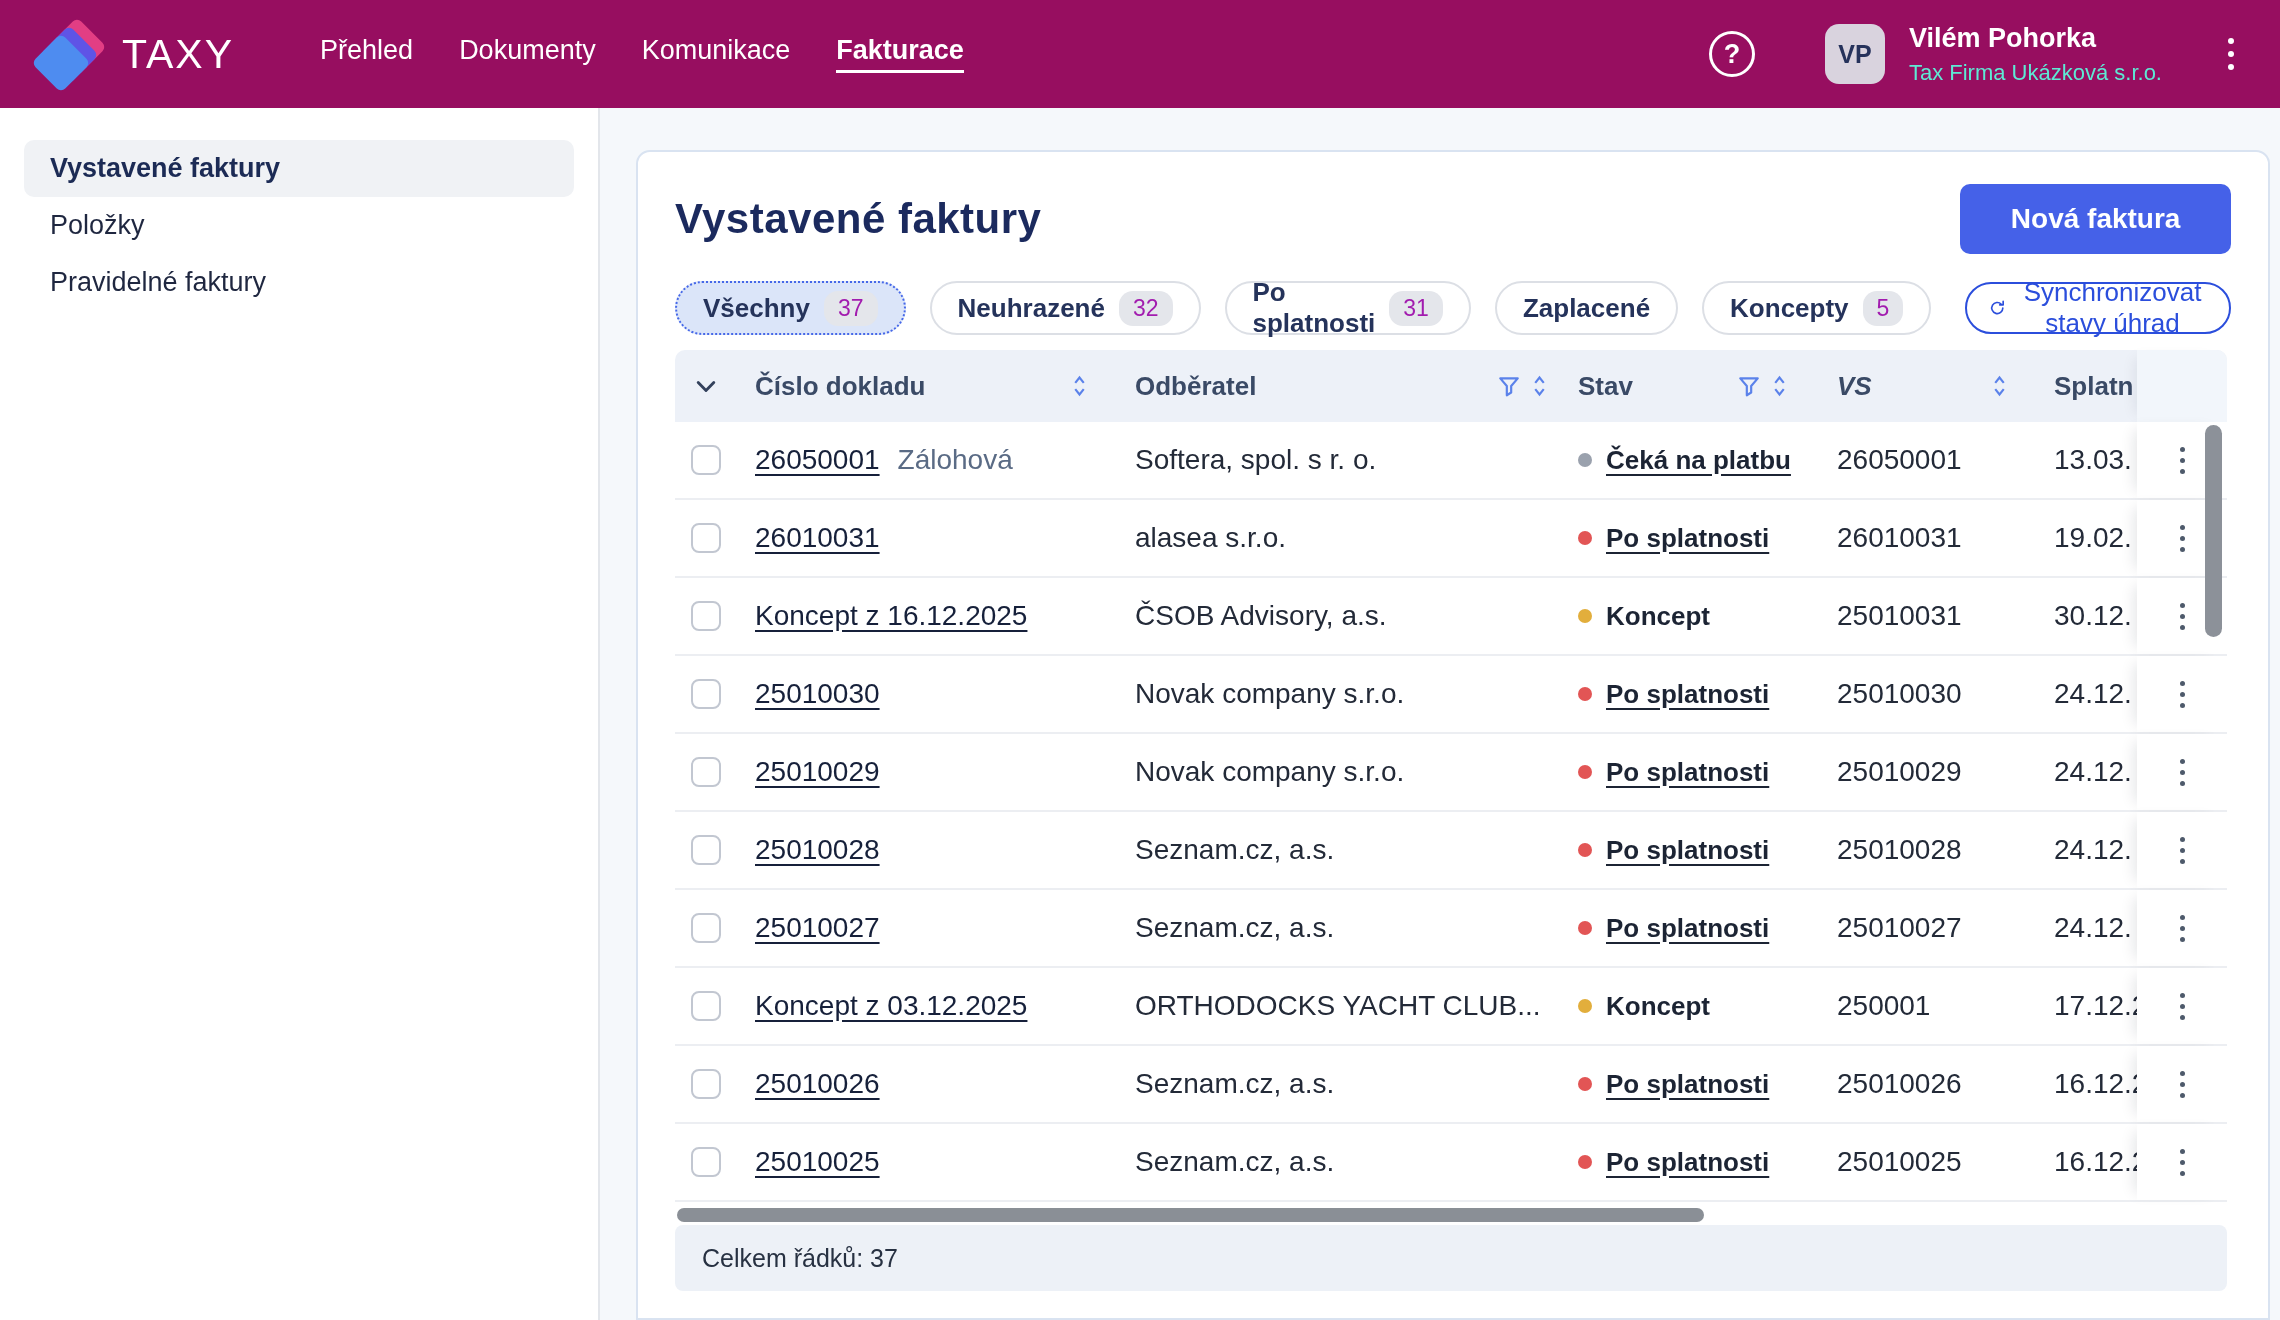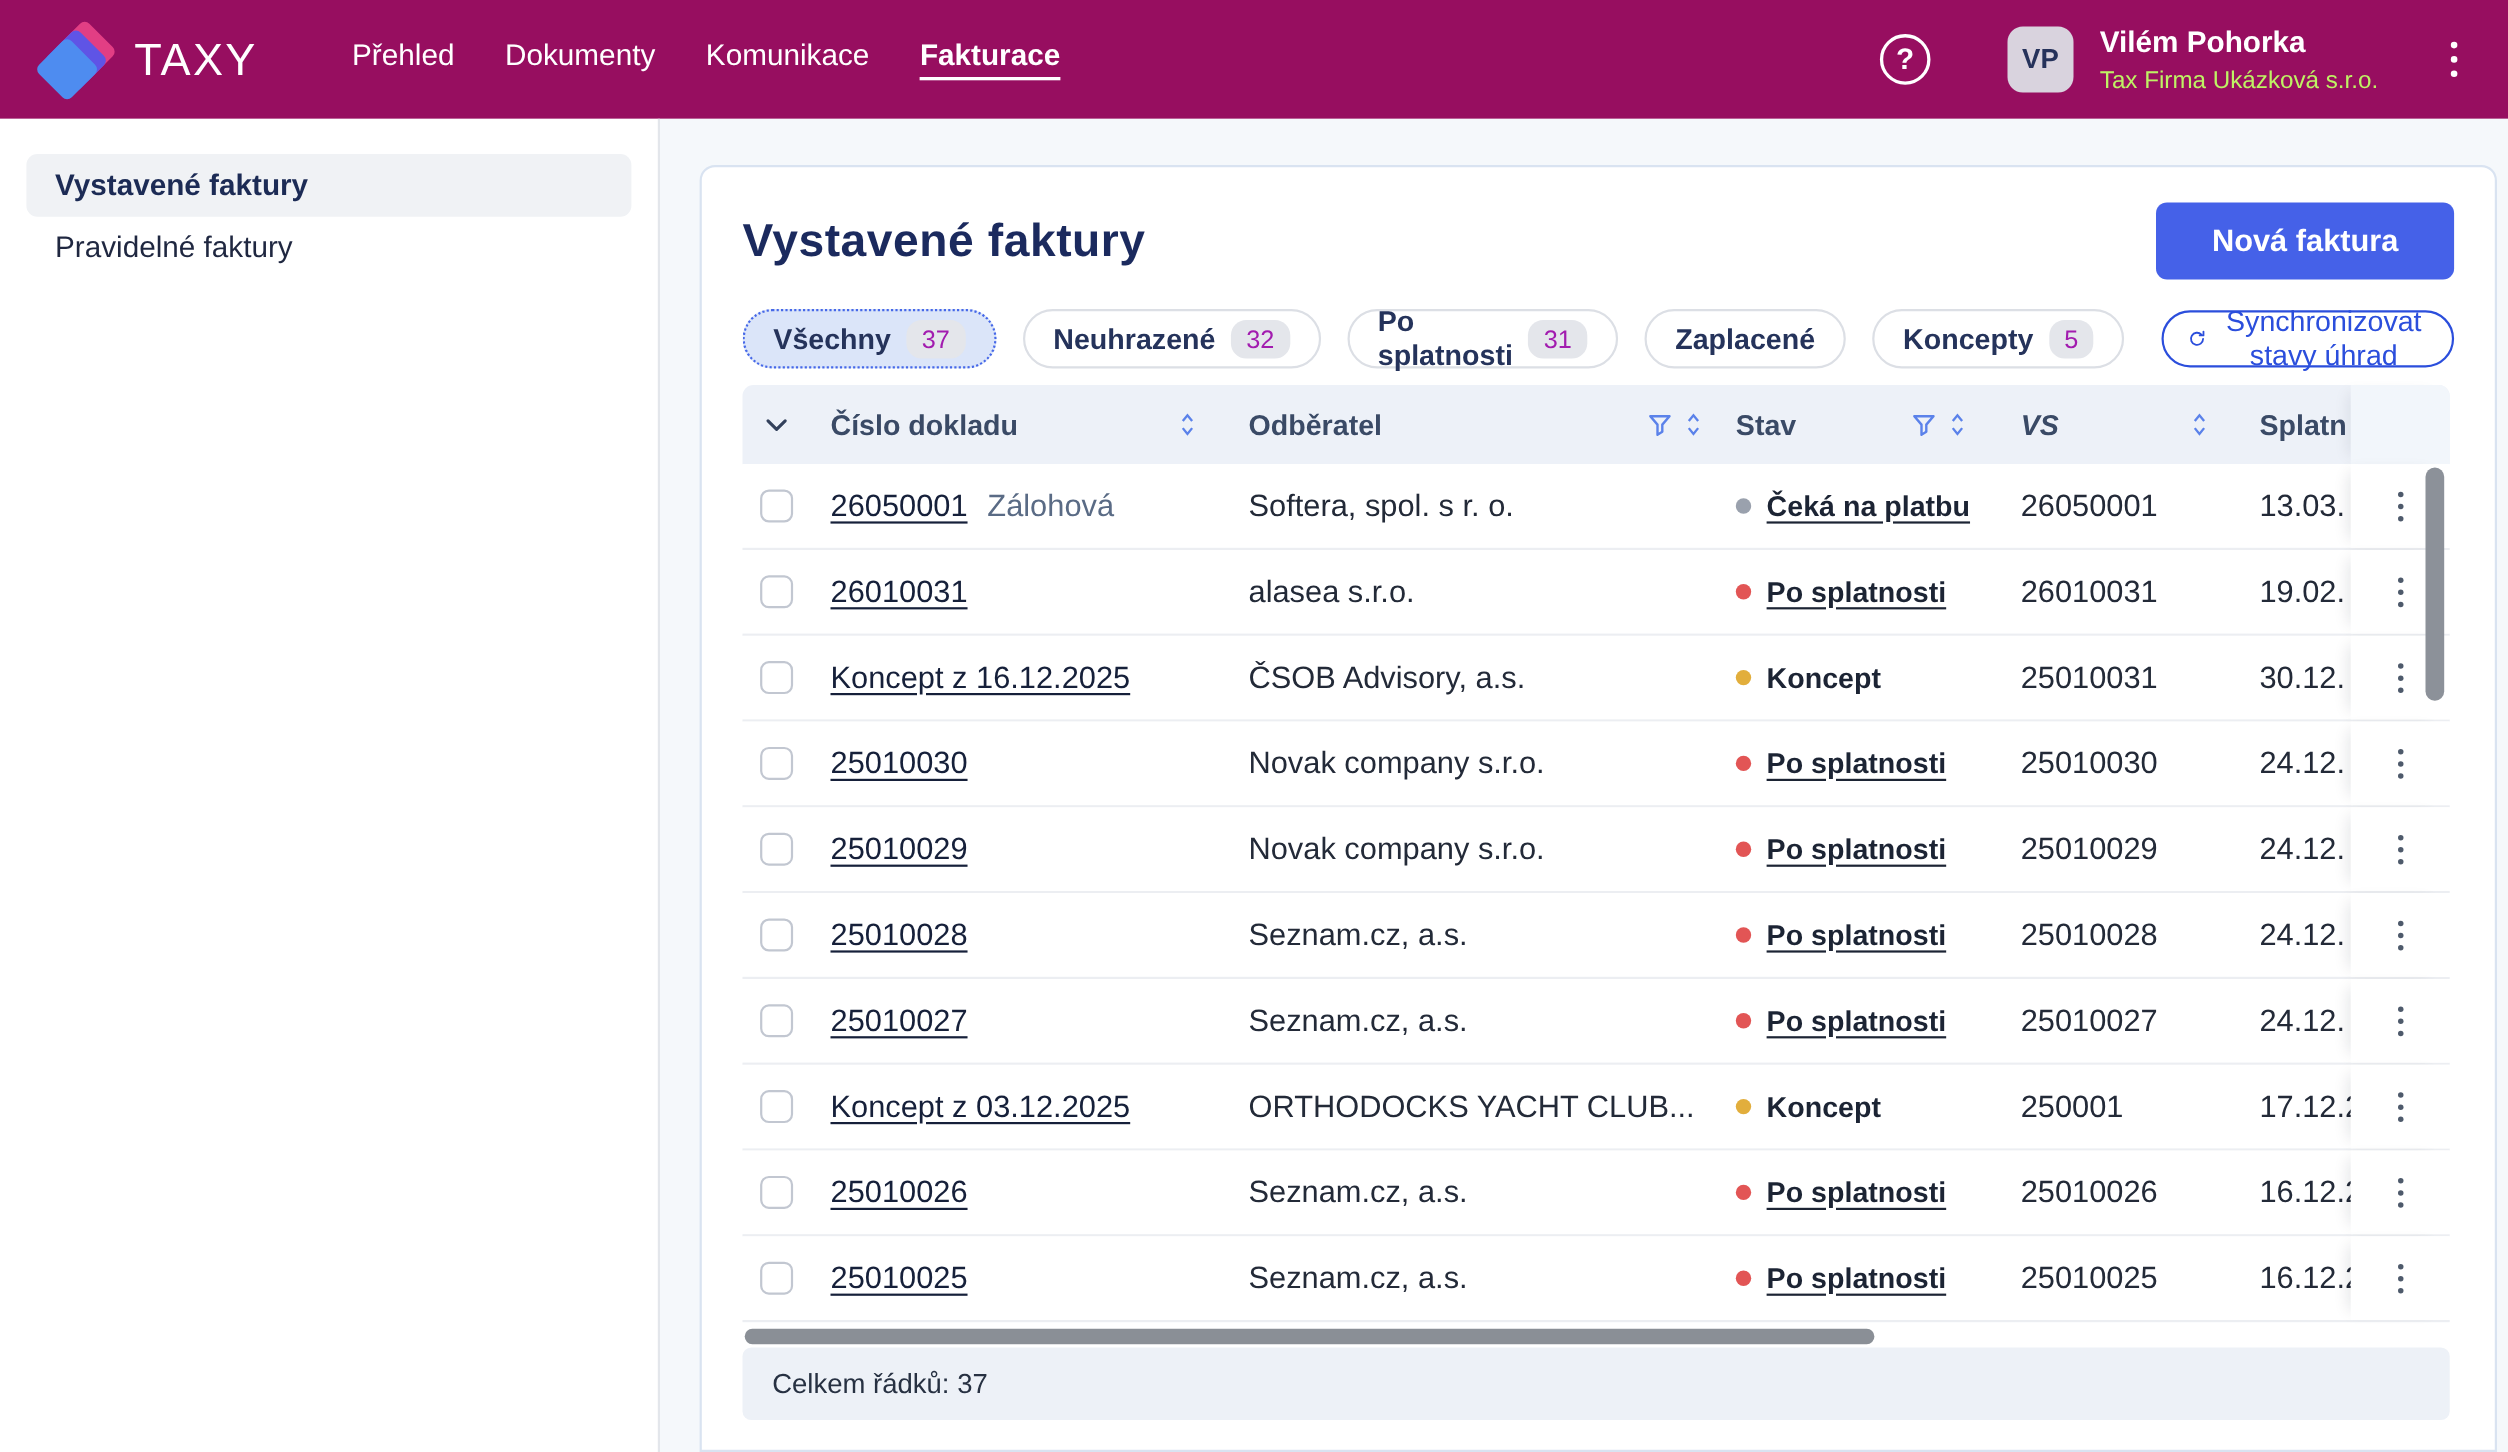--- a/index.html
+++ b/index.html
@@ -23,21 +23,21 @@
   .topnav{display:flex;gap:46px;margin-left:86px;}
   .topnav a{color:#fff;font-size:27px;text-decoration:none;padding-bottom:4px;}
   .topnav a.active{font-weight:700;border-bottom:3px solid #fff;}
   .topbar-right{margin-left:auto;display:flex;align-items:center;}
   .help-btn{width:46px;height:46px;border:3px solid #fff;border-radius:50%;color:#fff;
     display:flex;align-items:center;justify-content:center;font-size:27px;font-weight:700;}
   .avatar{width:60px;height:60px;background:#D9D3DE;border-radius:14px;margin-left:70px;
     display:flex;align-items:center;justify-content:center;color:#26325B;font-weight:700;font-size:25px;}
   .user-block{margin-left:24px;}
   .user-name{color:#fff;font-size:27px;font-weight:700;line-height:1.25;}
-  .user-company{color:#bef264;font-size:22px;margin-top:4px;}
+  .user-company{color:#5eead4;font-size:22px;margin-top:4px;}
   .kebab-v{display:flex;flex-direction:column;gap:7px;margin-left:60px;padding:6px;}
   .kebab-v i{width:6px;height:6px;border-radius:50%;background:#fff;}
 
   
   .shell{display:flex;height:1212px;}
   .sidebar{width:600px;background:#fff;border-right:2px solid #E3E6EB;padding:32px 24px;flex-shrink:0;}
   .side-item{height:57px;display:flex;align-items:center;border-radius:10px;padding:0 26px;
     font-size:27px;color:#1F2740;cursor:pointer;}
   .side-item.active{background:#F0F2F5;font-weight:700;color:#1C2B55;}
 
@@ -142,20 +142,23 @@
         <i></i>
       </div>
   </div>
 </div>
 
 <div class="shell">
 
   <div class="sidebar">
     <div class="side-item active">
       <span>Vystavené faktury</span>
+    </div>
+    <div class="side-item">
+      <span>Položky</span>
     </div>
     <div class="side-item">
       <span>Pravidelné faktury</span>
     </div>
   </div>
 
   <div class="content">
     <div class="card">
 
       <div class="title-row">

